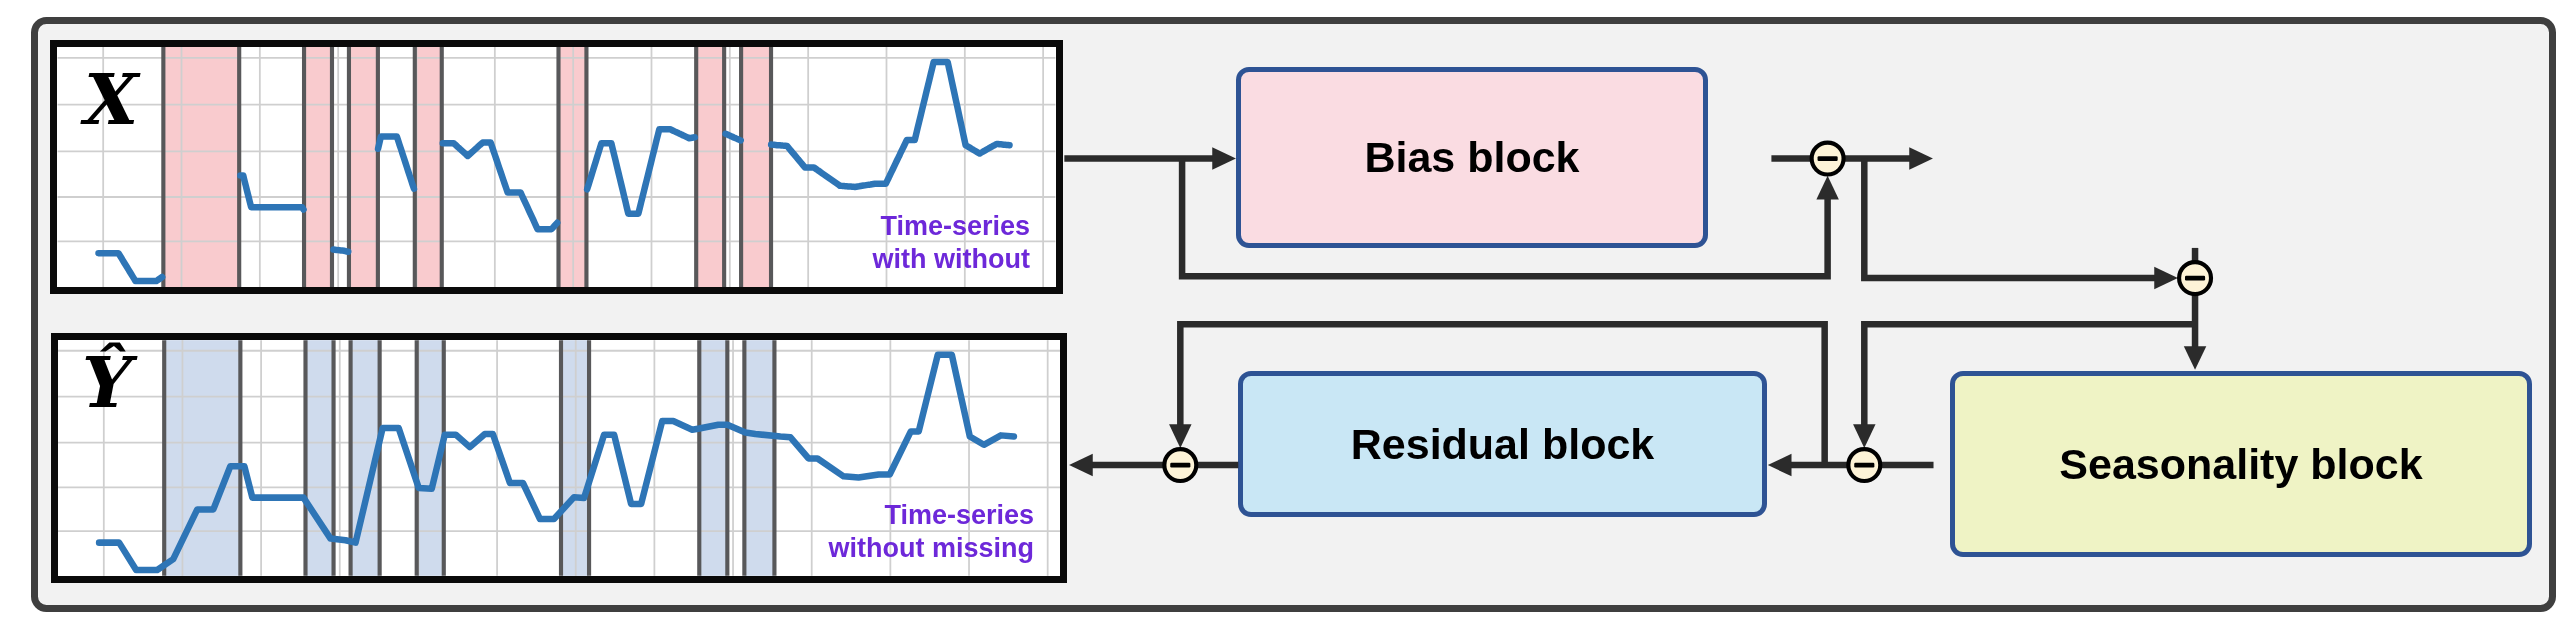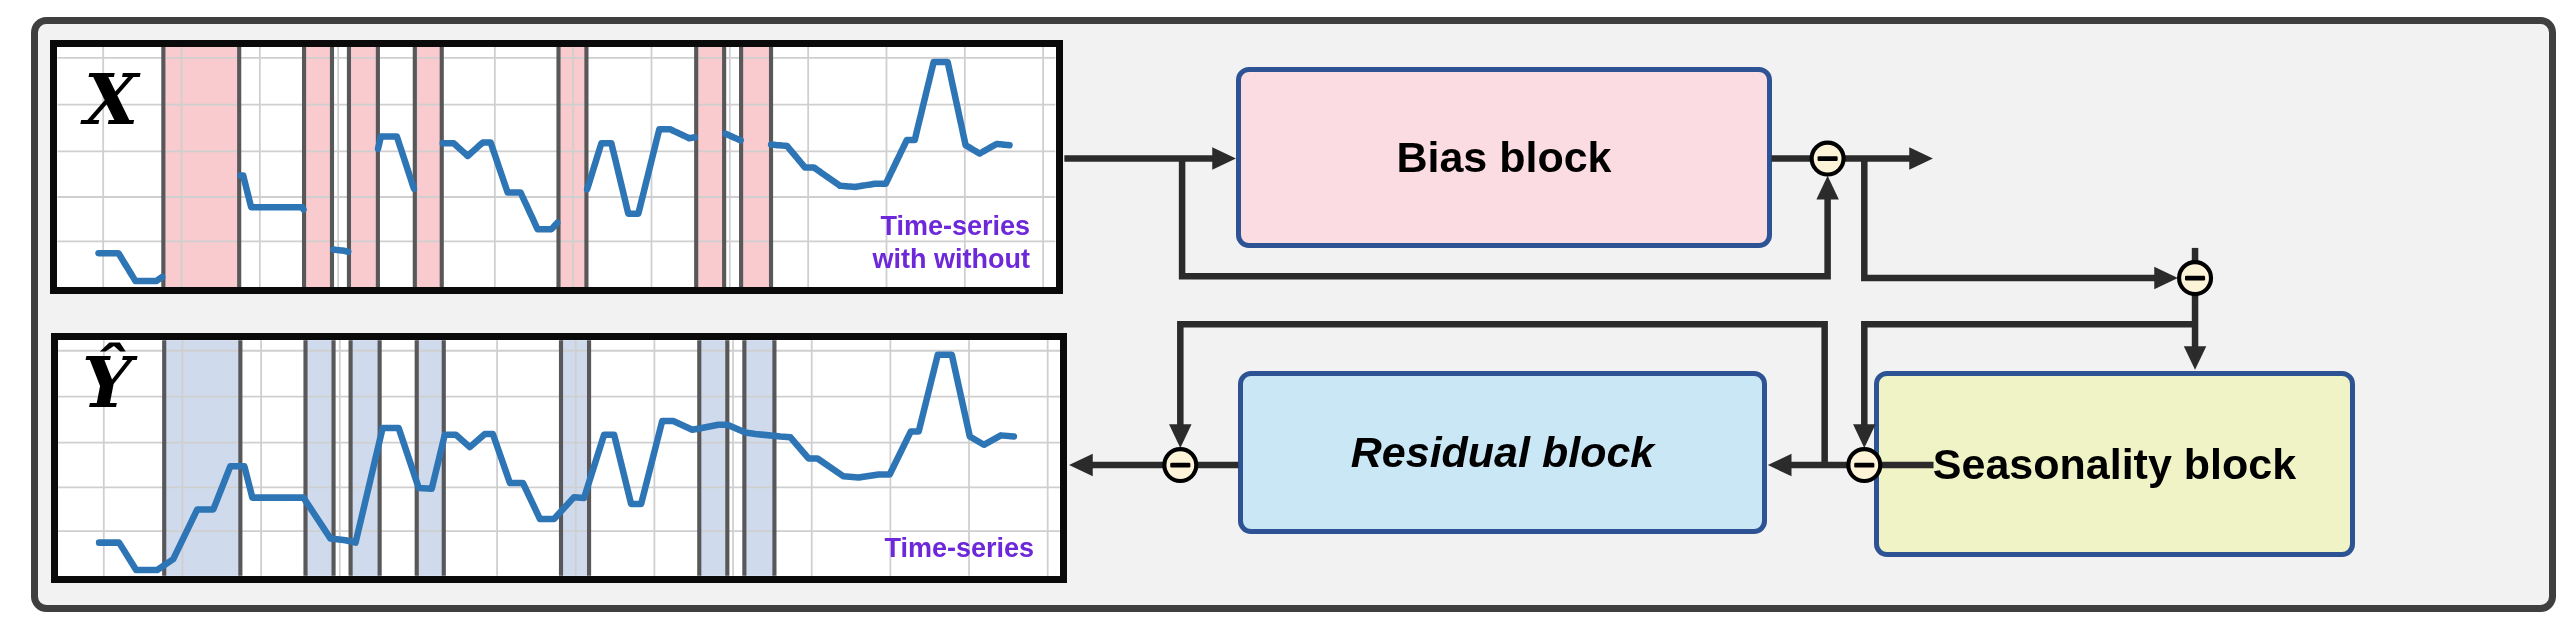--- a/index.html
+++ b/index.html
@@ -120,31 +120,32 @@
         <line x1="896.76" y1="0" x2="896.76" y2="398" stroke="#58585a" stroke-width="7"></line>
         <line x1="1082.88" y1="0" x2="1082.88" y2="398" stroke="#58585a" stroke-width="7"></line>
         <line x1="1130.256" y1="0" x2="1130.256" y2="398" stroke="#58585a" stroke-width="7"></line>
         <line x1="1159.02" y1="0" x2="1159.02" y2="398" stroke="#58585a" stroke-width="7"></line>
         <line x1="1209.78" y1="0" x2="1209.78" y2="398" stroke="#58585a" stroke-width="7"></line>
         <polyline points="69.4,341.9 103.2,341.9 132.0,388.1 167.5,388.1 194.6,369.7 235.2,285.8 262.3,285.8 291.0,212.9 314.7,212.9 328.2,265.9 414.5,265.9 460.2,335.1 485.6,337.9 502.5,341.9 548.2,148.5 575.3,148.5 609.1,249.5 631.1,251.1 653.1,159.6 671.7,159.6 695.4,180.7 720.8,158.4 734.3,158.4 763.1,241.2 785.1,241.2 813.9,302.1 837.5,302.1 871.4,265.1 888.3,266.7 922.1,159.6 939.1,159.6 967.8,276.6 984.7,276.6 1020.3,136.5 1038.9,136.5 1071.0,151.2 1082.9,149.3 1115.0,142.9 1130.3,142.9 1160.7,156.0 1177.6,158.4 1219.9,162.8 1236.9,164.0 1267.3,199.8 1282.5,199.8 1326.5,230.0 1351.9,232.0 1385.7,226.9 1404.4,226.9 1439.9,154.4 1453.4,154.4 1485.6,24.7 1509.3,24.7 1539.7,162.8 1563.4,176.7 1592.2,160.8 1614.2,162.8" fill="none" stroke="#2e75b6" stroke-width="11" stroke-linejoin="round" stroke-linecap="round"></polyline>
       </svg>
     <span class="plot-label" style="left:24px;top:8.3px;font-size:70px;">Ŷ</span>
     <div class="plot-caption" style="right:26px;bottom:10.7px;font-size:27px;">
       <div>Time-series</div>
+      <div>without missing</div>
     </div>
   </div>
 
   <div class="blocks-layer">
-    <div class="block" id="block-0" style="left: 1236px; top: 67px; width: 536px; height: 181px; background: rgb(250, 220, 226); border: 5.3px solid rgb(46, 83, 148);">
+    <div class="block" id="block-0" style="left: 1236px; top: 67px; width: 472px; height: 181px; background: rgb(250, 220, 226); border: 5.3px solid rgb(46, 83, 148);">
       <span style="font-size: 43px;">Bias block</span>
     </div>
-    <div class="block" id="block-2" style="left: 1238px; top: 371px; width: 529px; height: 163px; background: rgb(201, 231, 245); border: 5.3px solid rgb(46, 83, 148); font-style: italic;">
+    <div class="block" id="block-2" style="left: 1238px; top: 371px; width: 529px; height: 146px; background: rgb(201, 231, 245); border: 5.3px solid rgb(46, 83, 148);">
       <span style="font-size: 43px;">Residual block</span>
     </div>
-    <div class="block" id="block-3" style="left: 1874px; top: 371px; width: 481px; height: 186px; background: rgb(239, 243, 197); border: 5.3px solid rgb(46, 83, 148);">
+    <div class="block" id="block-3" style="left: 1950px; top: 371px; width: 582px; height: 186px; background: rgb(239, 243, 197); border: 5.3px solid rgb(46, 83, 148);">
       <span style="font-size: 43px;">Seasonality block</span>
     </div>
   </div>
 
   <svg id="wires" width="2576" height="626" viewBox="0 0 4352 1058">
       <polyline points="1798,268 2060,268" fill="none" stroke="#2b2b2b" stroke-width="11"></polyline>
       <polygon points="2088,268 2048,287 2048,249" fill="#2b2b2b"></polygon>
       <polyline points="1997,268 1997,467 3088,467 3088,325" fill="none" stroke="#2b2b2b" stroke-width="11"></polyline>
       <polygon points="3088,297 3107,337 3069,337" fill="#2b2b2b"></polygon>
       <polyline points="2993,268 3238,268" fill="none" stroke="#2b2b2b" stroke-width="11"></polyline>

